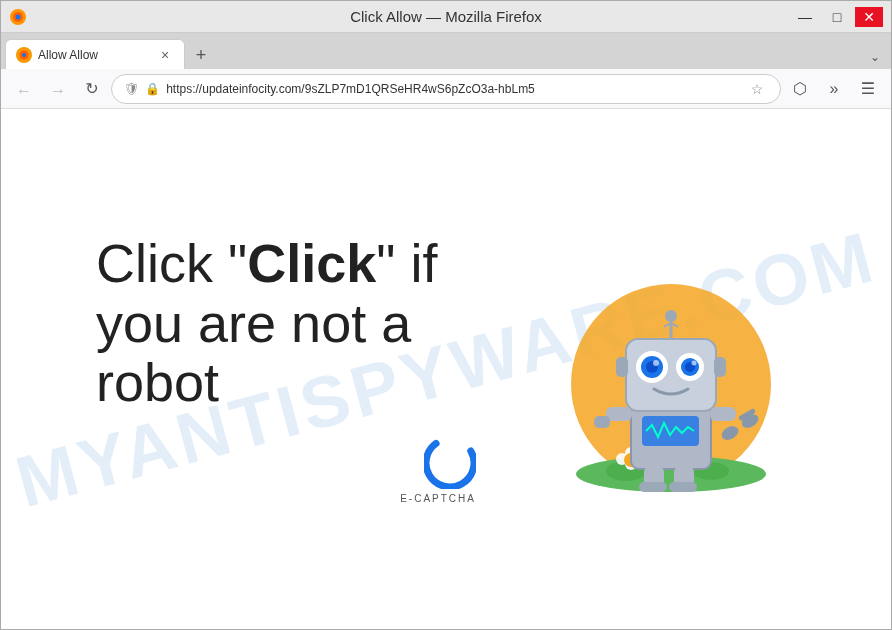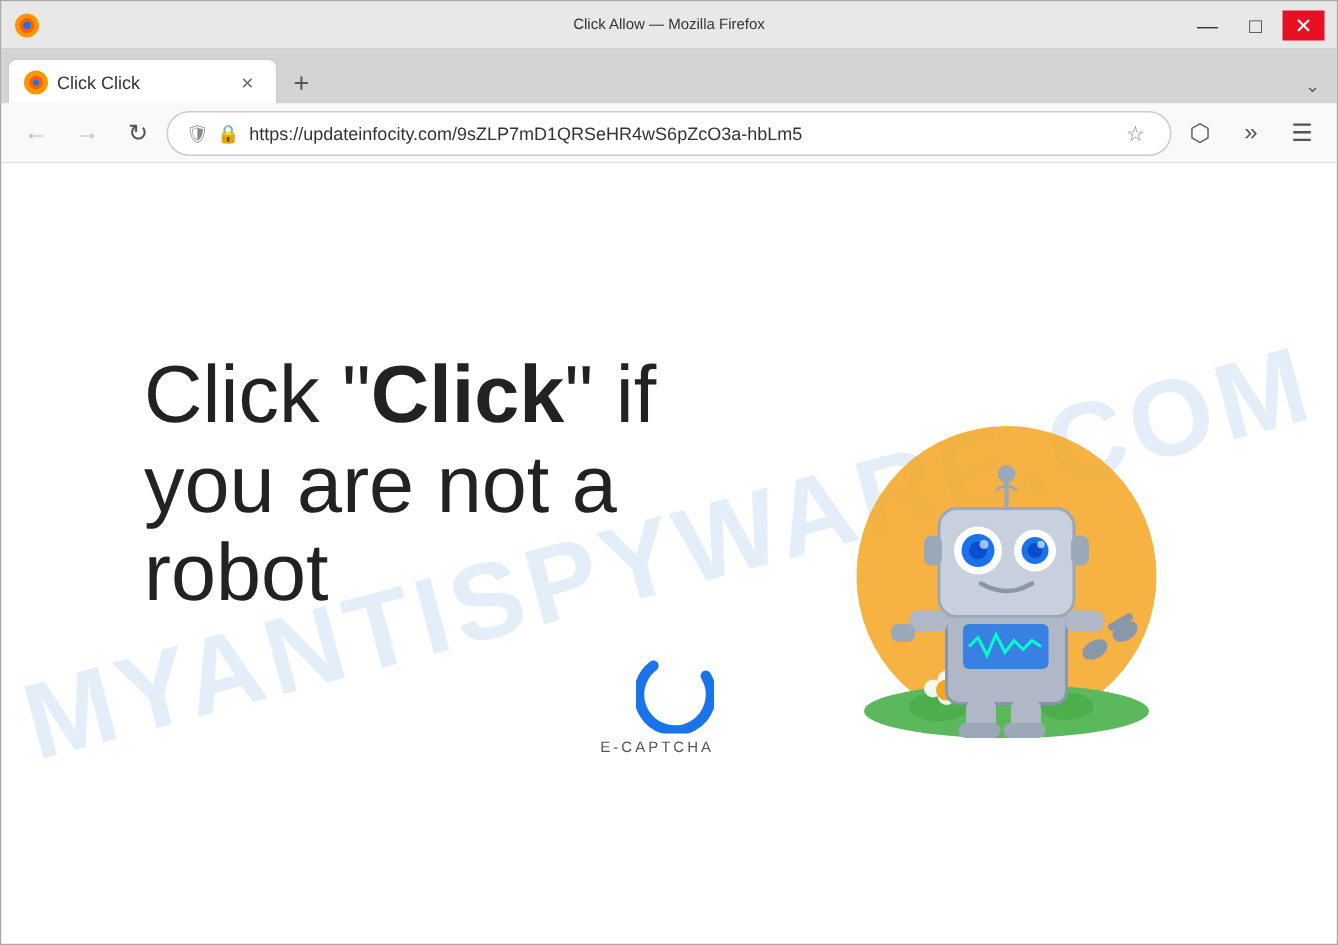--- a/index.html
+++ b/index.html
@@ -29,21 +29,21 @@
     .title-bar-left {
       display: flex;
       align-items: center;
       gap: 6px;
     }
     .firefox-icon {
       width: 18px;
       height: 18px;
     }
     .title-text {
-      font-size: 10px;
+      font-size: 15px;
       color: #333;
       flex: 1;
       text-align: center;
       position: absolute;
       left: 50%;
       transform: translateX(-50%);
       white-space: nowrap;
     }
     .title-bar-controls {
       display: flex;
@@ -329,21 +329,21 @@
 
   <div class="tab-bar">
     <div class="tab">
       <div class="tab-favicon">
         <svg width="16" height="16" viewBox="0 0 16 16">
           <circle cx="8" cy="8" r="7" fill="#ff9500"></circle>
           <circle cx="8" cy="8" r="4.5" fill="#ff6000"></circle>
           <circle cx="8" cy="8" r="2" fill="#1a73e8"></circle>
         </svg>
       </div>
-      <span class="tab-title">Click Click</span>
+      <span class="tab-title">Allow Allow</span>
       <button class="tab-close">×</button>
     </div>
     <button class="new-tab-btn">+</button>
     <div class="tab-bar-right">
       <button class="chevron-btn">⌄</button>
     </div>
   </div>
 
   <div class="nav-bar">
     <button class="nav-btn disabled">←</button>

